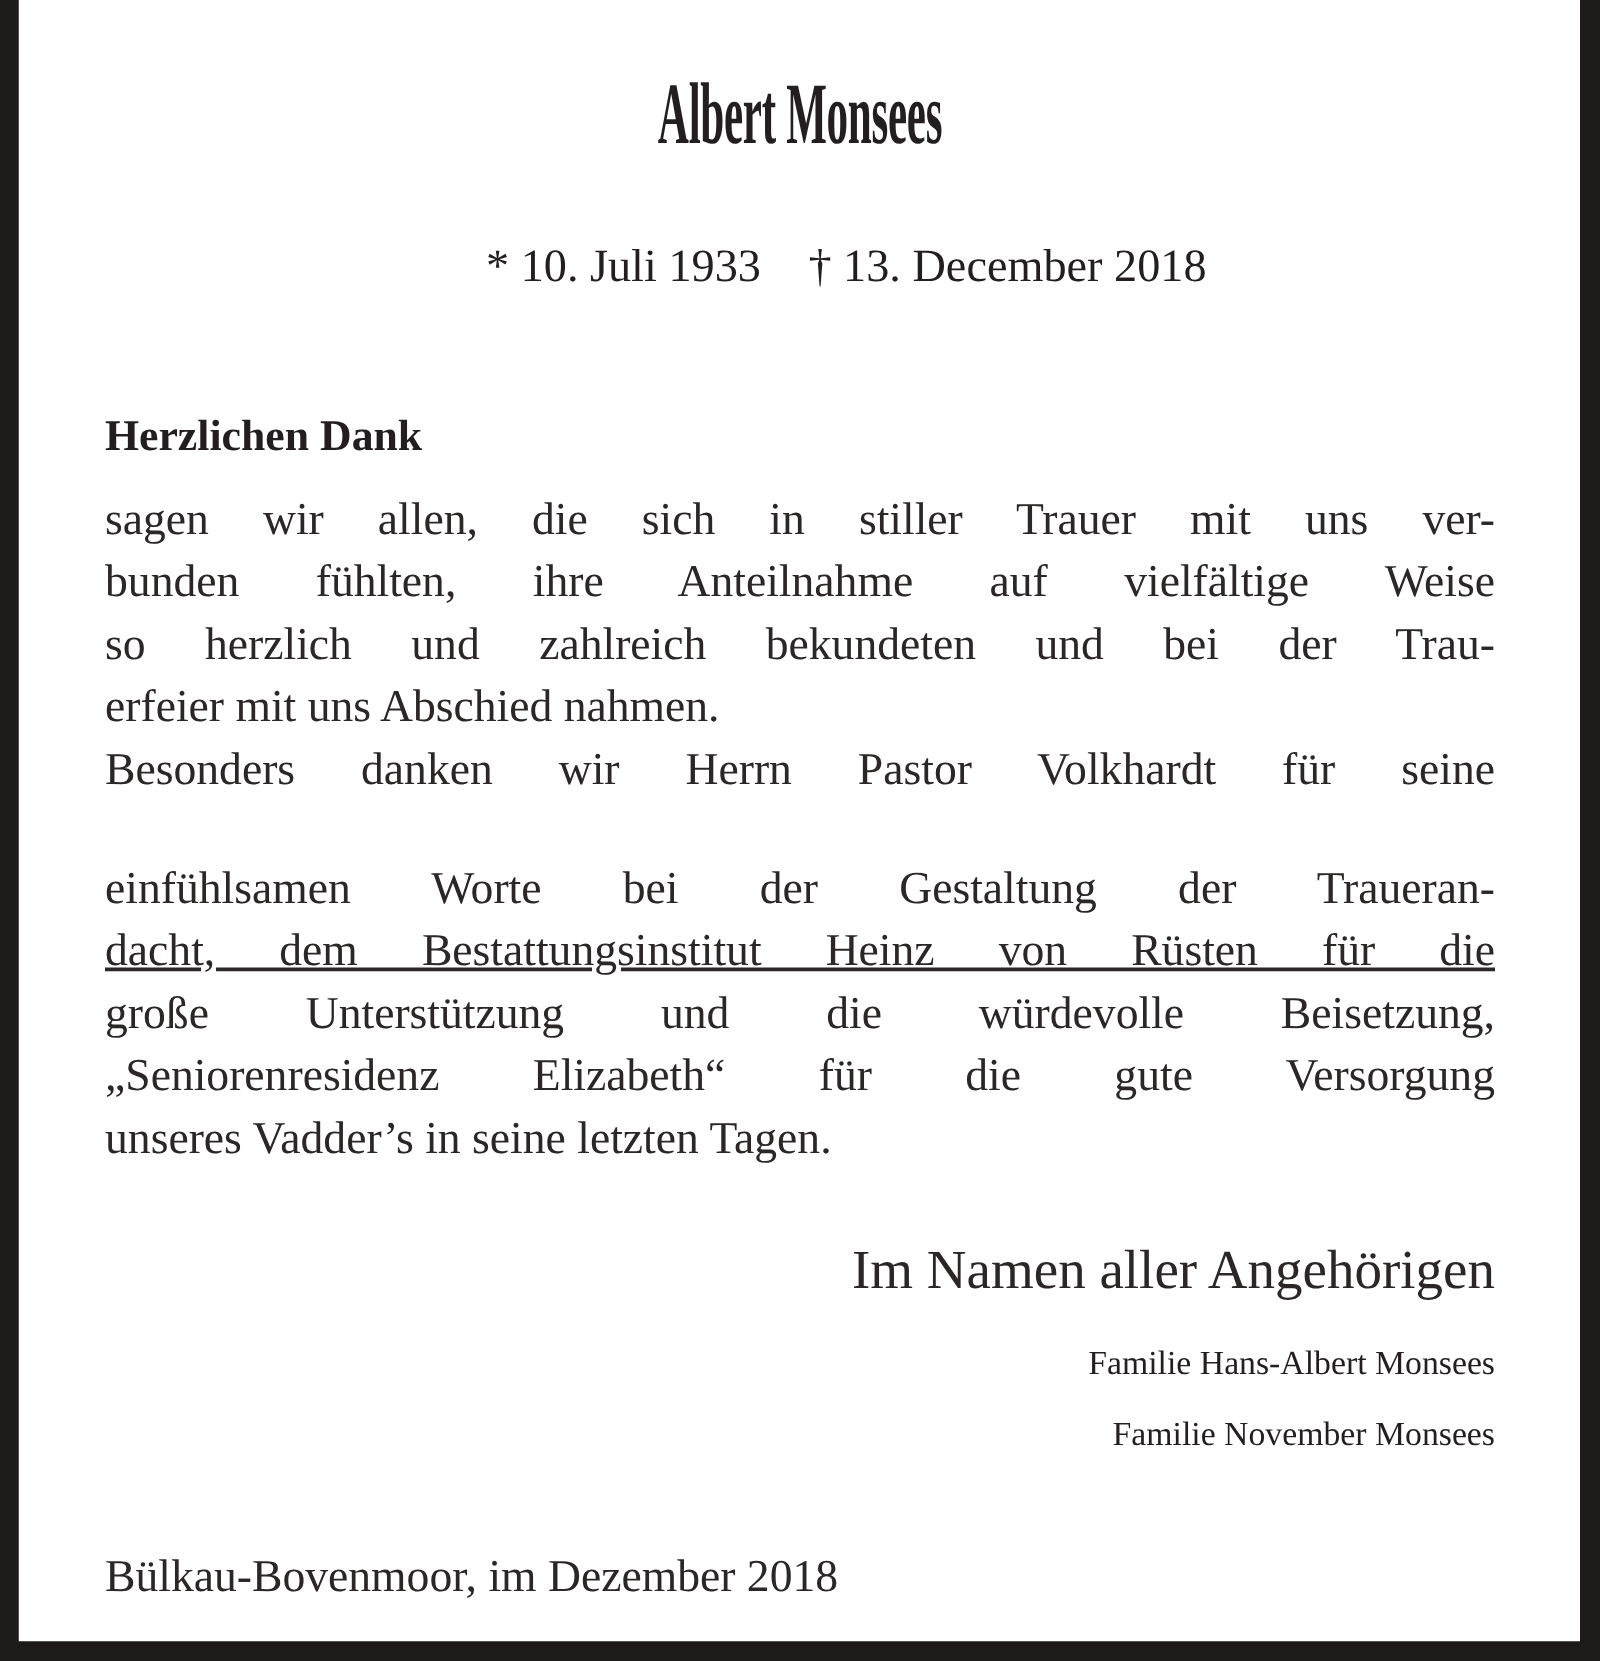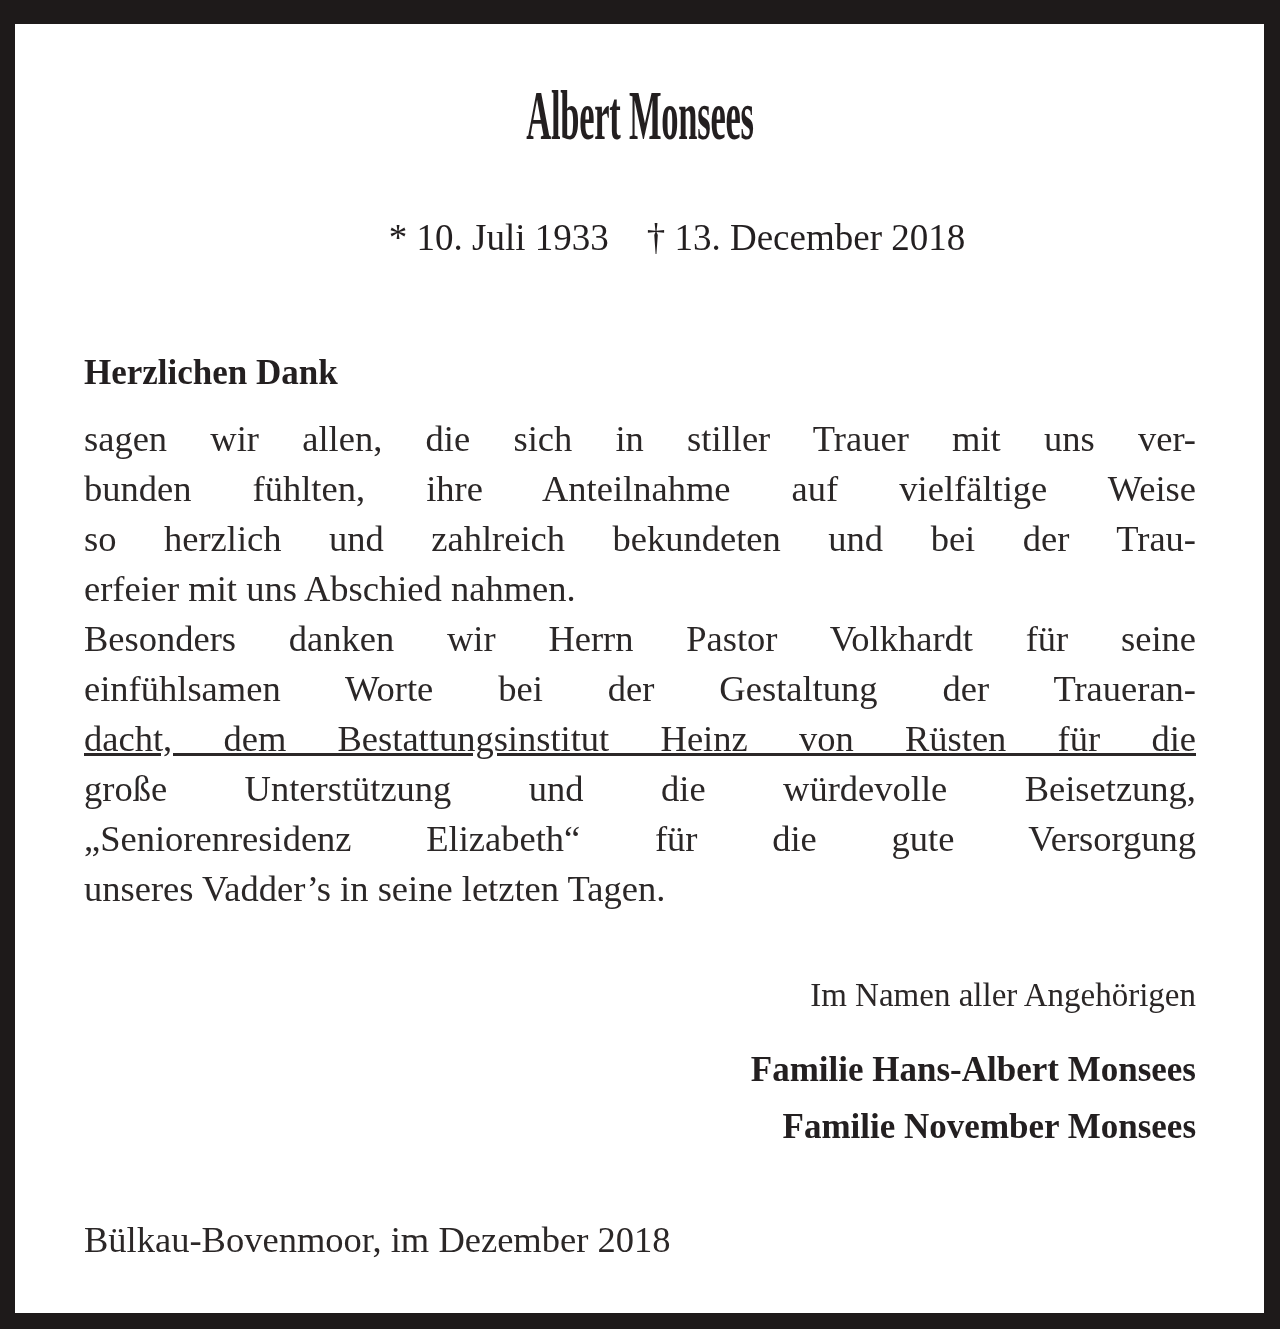--- a/index.html
+++ b/index.html
@@ -15,21 +15,21 @@
     font-family: "Liberation Serif", "DejaVu Serif", serif;
   }
 
   
   .notice {
     position: relative;
     box-sizing: border-box;
     width: 1280px;
     height: 1329px;
     background: #1e1a1a;
-    padding: 24px 16px 16px 15px;
+    padding: 0 16px 16px 15px;
   }
   .notice-inner {
     box-sizing: border-box;
     width: 100%;
     height: 100%;
     background: #ffffff;
     position: relative;
   }
 
   
@@ -102,29 +102,29 @@
 
   
   .closing {
     margin: 0;
     padding-top: 56px;
     text-align: right;
     color: #2b2727;
   }
   .closing-intro {
     display: block;
-    font-size: 33px;
+    font-size: 44px;
     line-height: 50px;
     margin-bottom: 21px;
   }
   .closing-family {
     display: block;
-    font-size: 35px;
+    font-size: 27px;
     line-height: 57px;
-    font-weight: bold;
+    font-weight: normal;
     color: #231f20;
   }
 
   
   .footer-place {
     margin: 0;
     padding-top: 60px;
     font-size: 36.5px;
     line-height: 50px;
     color: #2b2727;
@@ -145,21 +145,21 @@
       </p>
 
       <h2 class="thanks-heading">Herzlichen Dank</h2>
 
       <div class="body-block">
         <span class="bline" style="word-spacing: 0px;">sagen wir allen, die sich in stiller Trauer mit uns ver-</span>
         <span class="bline" style="word-spacing: 0px;">bunden fühlten, ihre Anteilnahme auf vielfältige Weise</span>
         <span class="bline" style="word-spacing: 0px;">so herzlich und zahlreich bekundeten und bei der Trau-</span>
         <span class="bline last">erfeier mit uns Abschied nahmen.</span>
         <span class="bline" style="word-spacing: 0px;">Besonders danken wir Herrn Pastor Volkhardt für seine</span>
-        <span class="bline" style="word-spacing: 0px;">einfühlsamen Worte bei der Gestaltung der Traueran-</span>
+        <span class="bline" style="word-spacing: 0px; margin-top: 45px;">einfühlsamen Worte bei der Gestaltung der Traueran-</span>
         <span class="bline" style="word-spacing: 0px; text-decoration: underline;">dacht, dem Bestattungsinstitut Heinz von Rüsten für die</span>
         <span class="bline" style="word-spacing: 0px;">große Unterstützung und die würdevolle Beisetzung,</span>
         <span class="bline" style="word-spacing: 0px;">„Seniorenresidenz Elizabeth“ für die gute Versorgung</span>
         <span class="bline last">unseres Vadder’s in seine letzten Tagen.</span>
       </div>
 
       <div class="closing">
         <span class="closing-intro">Im Namen aller Angehörigen</span>
         <span class="closing-family">Familie Hans-Albert Monsees</span>
         <span class="closing-family">Familie November Monsees</span>

